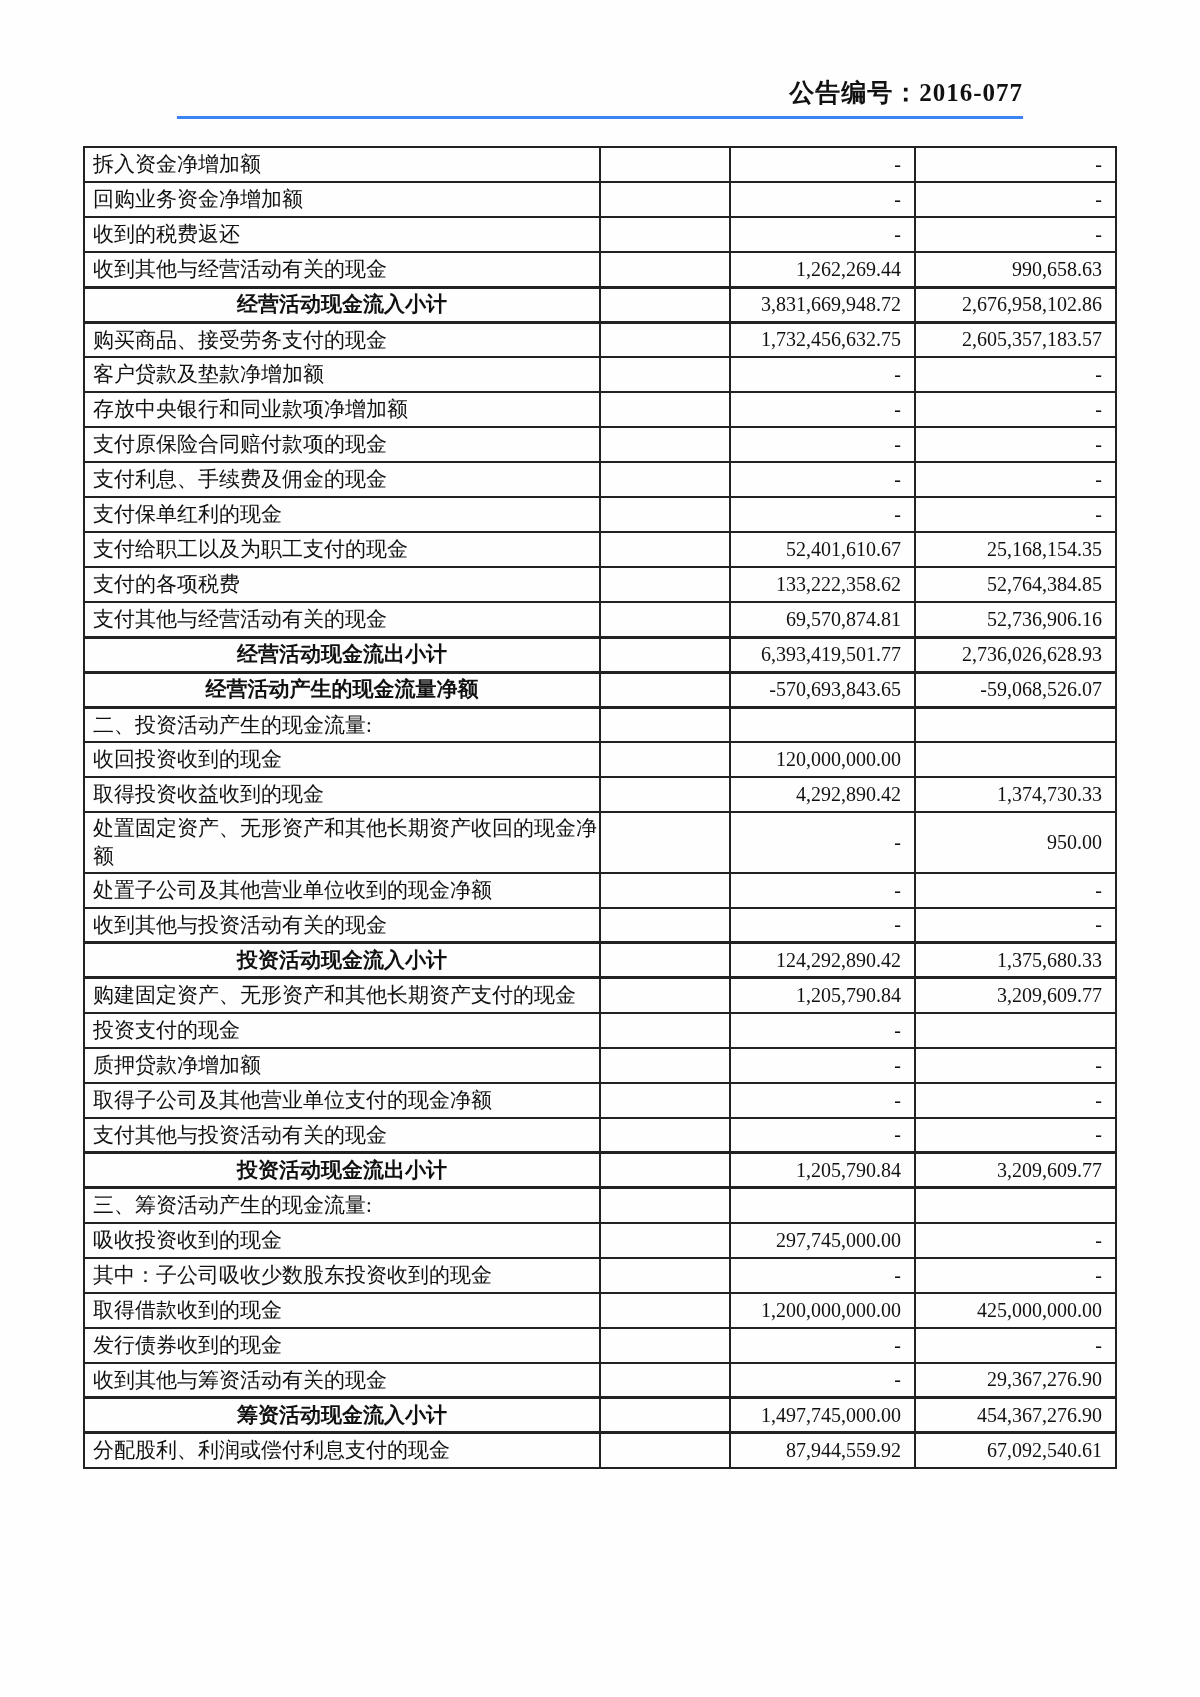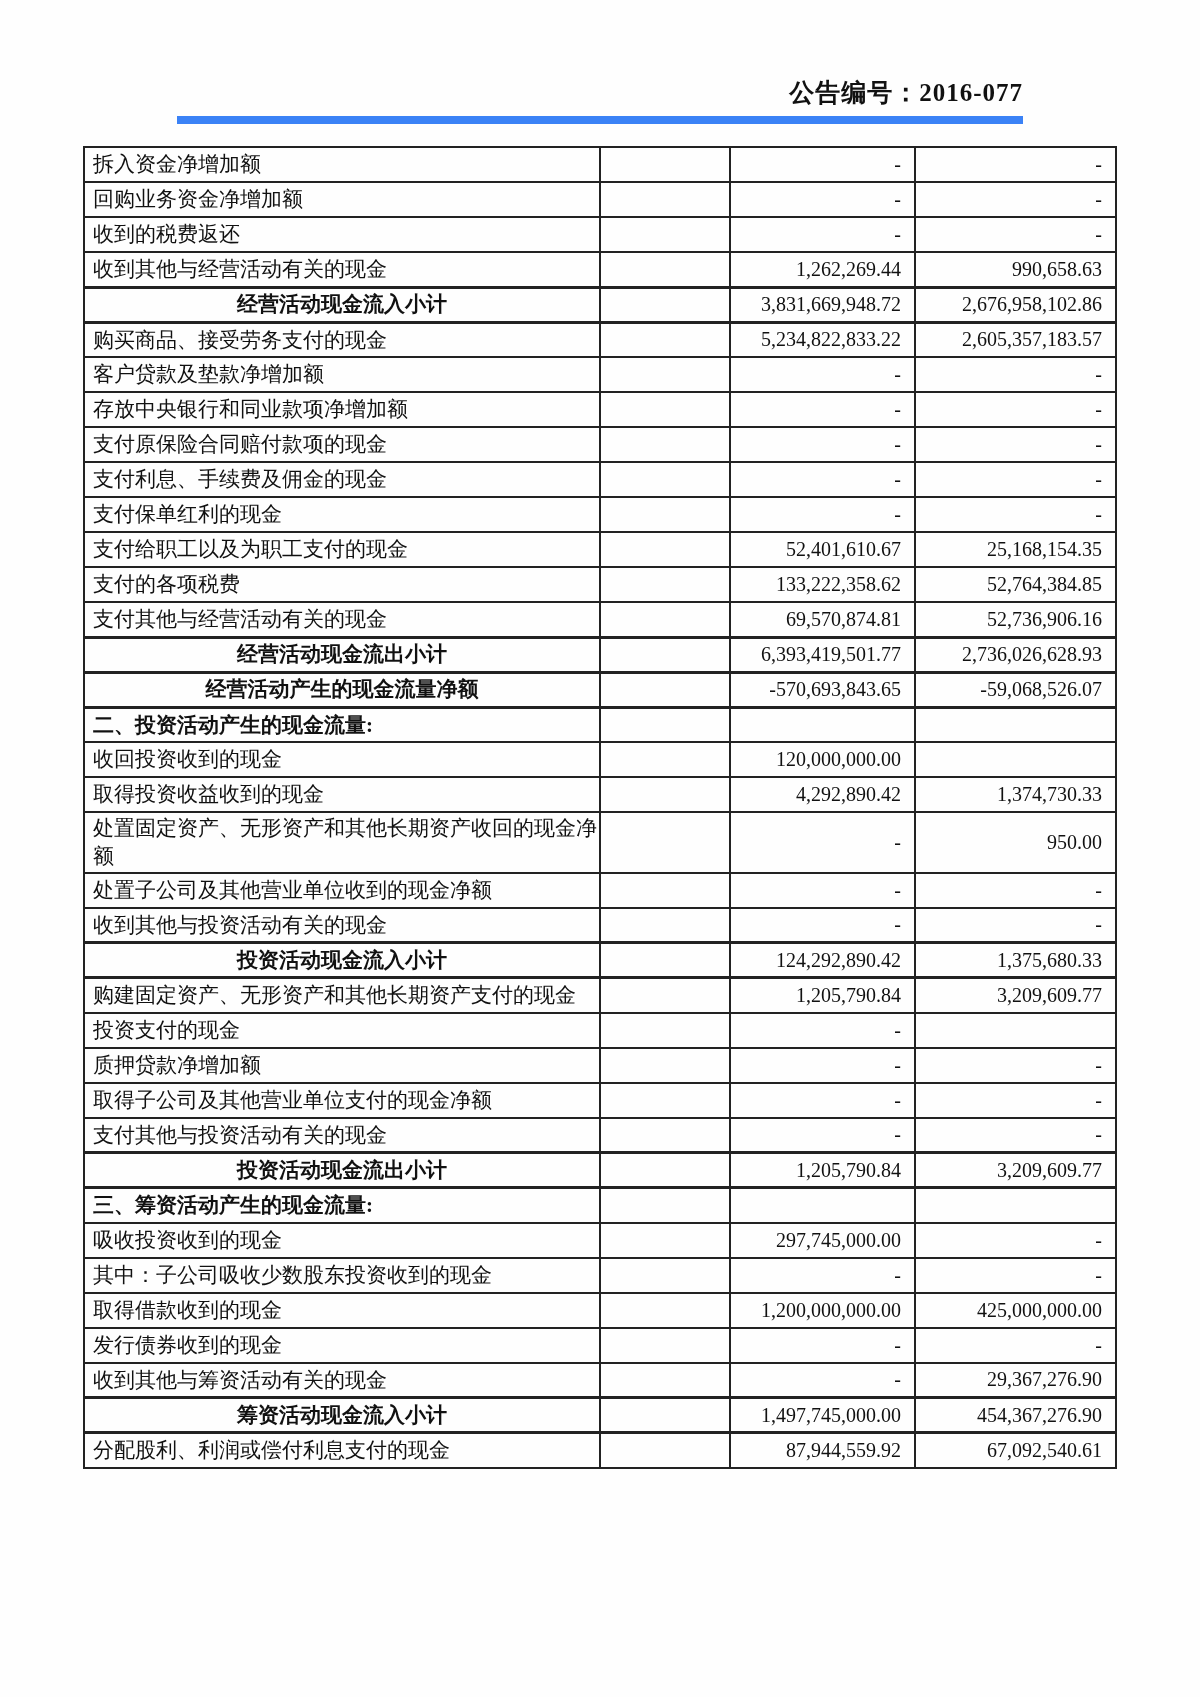--- a/index.html
+++ b/index.html
@@ -14,21 +14,21 @@
     background: #fefefe;
     font-family: "Liberation Serif", "DejaVu Serif", serif;
     color: #111;
     overflow: hidden;
   }
   .doc-header {
     position: absolute;
     left: 177px;
     top: 76px;
     width: 846px;
-    border-bottom: 8px solid #3b82f6;
+    border-bottom: 3px solid #3b82f6;
     text-align: right;
     padding-bottom: 7px;
     font-size: 25px;
     font-weight: bold;
     letter-spacing: 1px;
     white-space: nowrap;
   }
   table.cashflow {
     position: absolute;
     left: 83px;
@@ -55,21 +55,21 @@
     line-height: 1.35;
     border-radius: 14px;
   }
   td.c-note { padding: 0; }
   td.c-num {
     font-size: 20px;
     text-align: right;
     padding: 1px 13px 1px 2px;
     white-space: nowrap;
   }
-  tr.section td.c-label { font-weight: bold; }
+  tr.section td.c-label { font-weight: normal; }
   tr.subtotal td.c-label,
   tr.subtotal-strong td.c-label {
     font-weight: bold;
     text-align: center;
     padding-left: 0;
     margin-left: 20px;
   }
   tr.subtotal td, tr.subtotal-strong td {
     border-top-width: 3px;
     border-bottom-width: 3px;
@@ -119,21 +119,21 @@
         </tr>
         <tr class="subtotal">
           <td class="c-label">经营活动现金流入小计</td>
           <td class="c-note"></td>
           <td class="c-num">3,831,669,948.72</td>
           <td class="c-num">2,676,958,102.86</td>
         </tr>
         <tr class="item">
           <td class="c-label">购买商品、接受劳务支付的现金</td>
           <td class="c-note"></td>
-          <td class="c-num">5,234,822,833.22</td>
+          <td class="c-num">1,732,456,632.75</td>
           <td class="c-num">2,605,357,183.57</td>
         </tr>
         <tr class="item">
           <td class="c-label">客户贷款及垫款净增加额</td>
           <td class="c-note"></td>
           <td class="c-num">-</td>
           <td class="c-num">-</td>
         </tr>
         <tr class="item">
           <td class="c-label">存放中央银行和同业款项净增加额</td>

